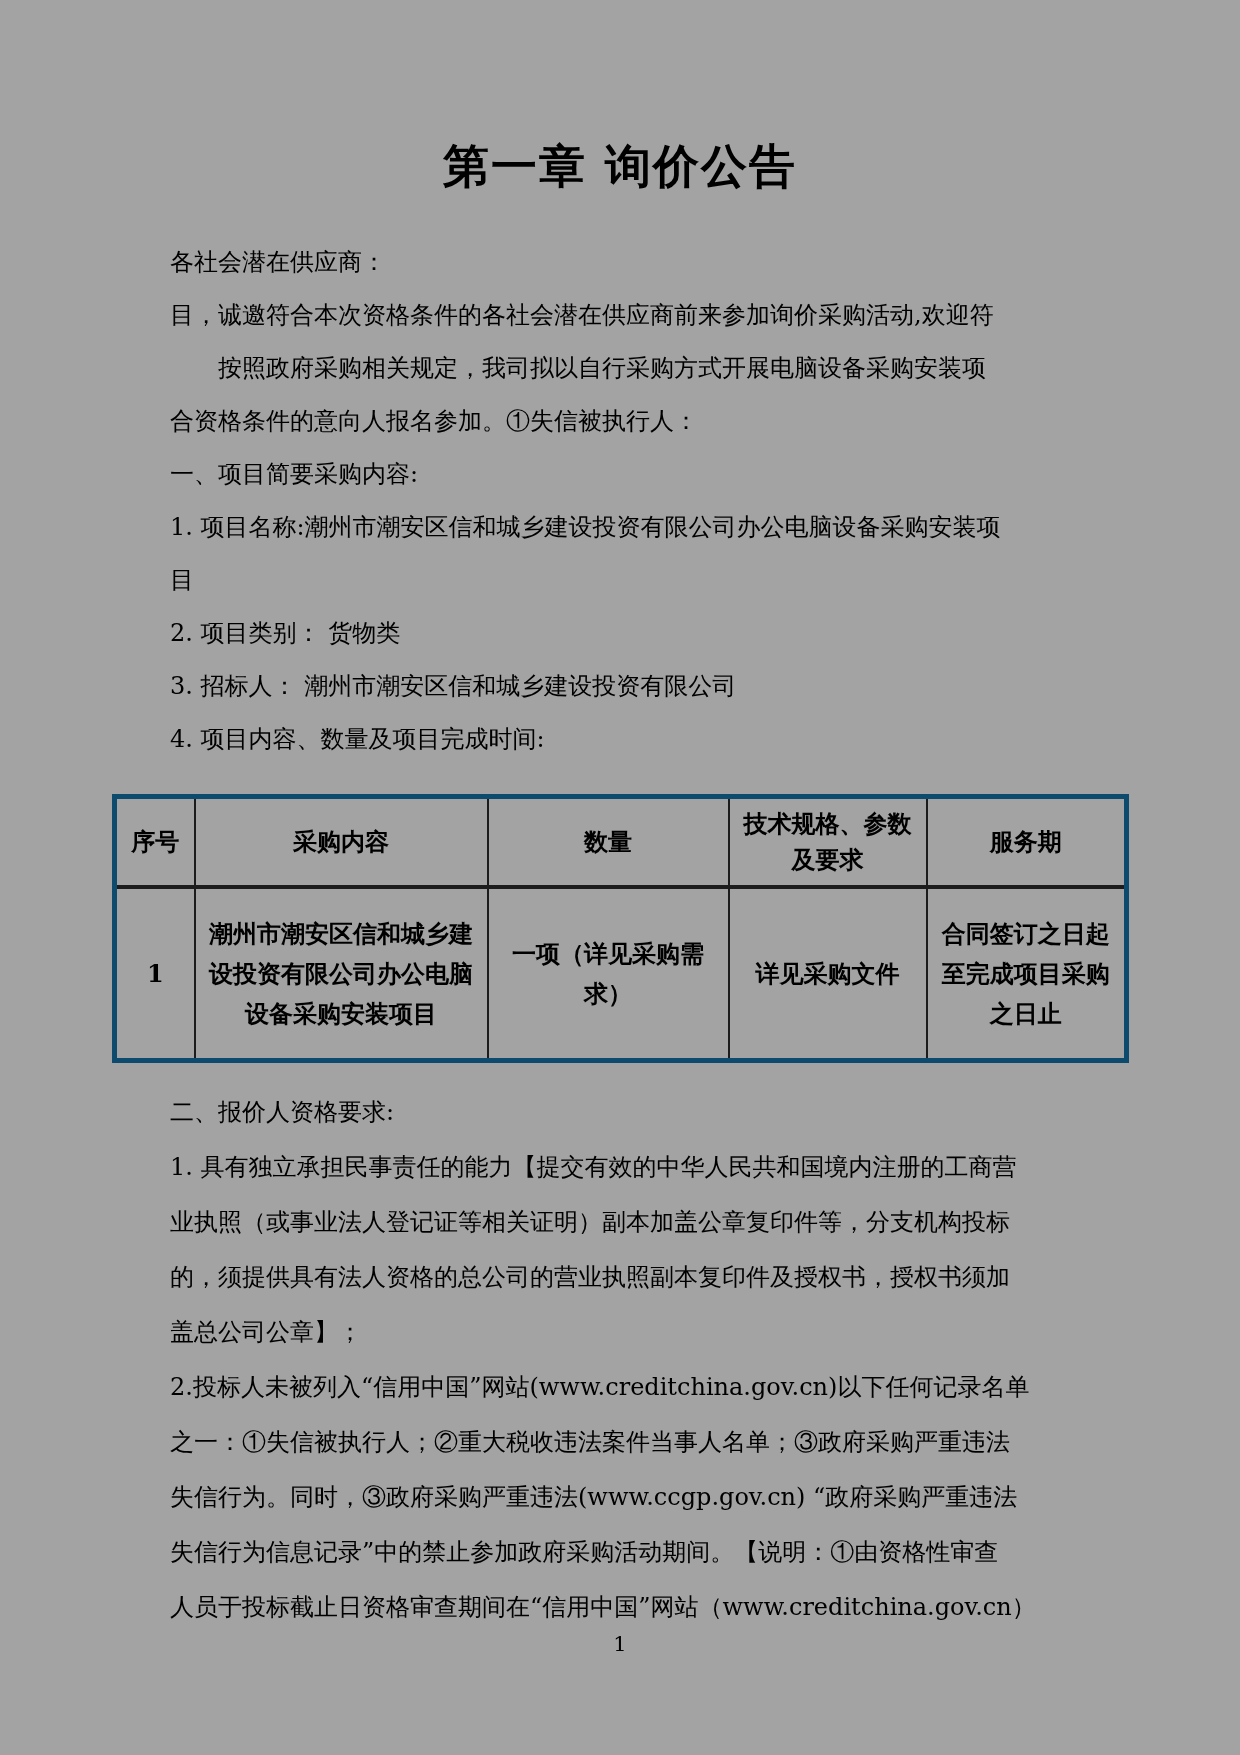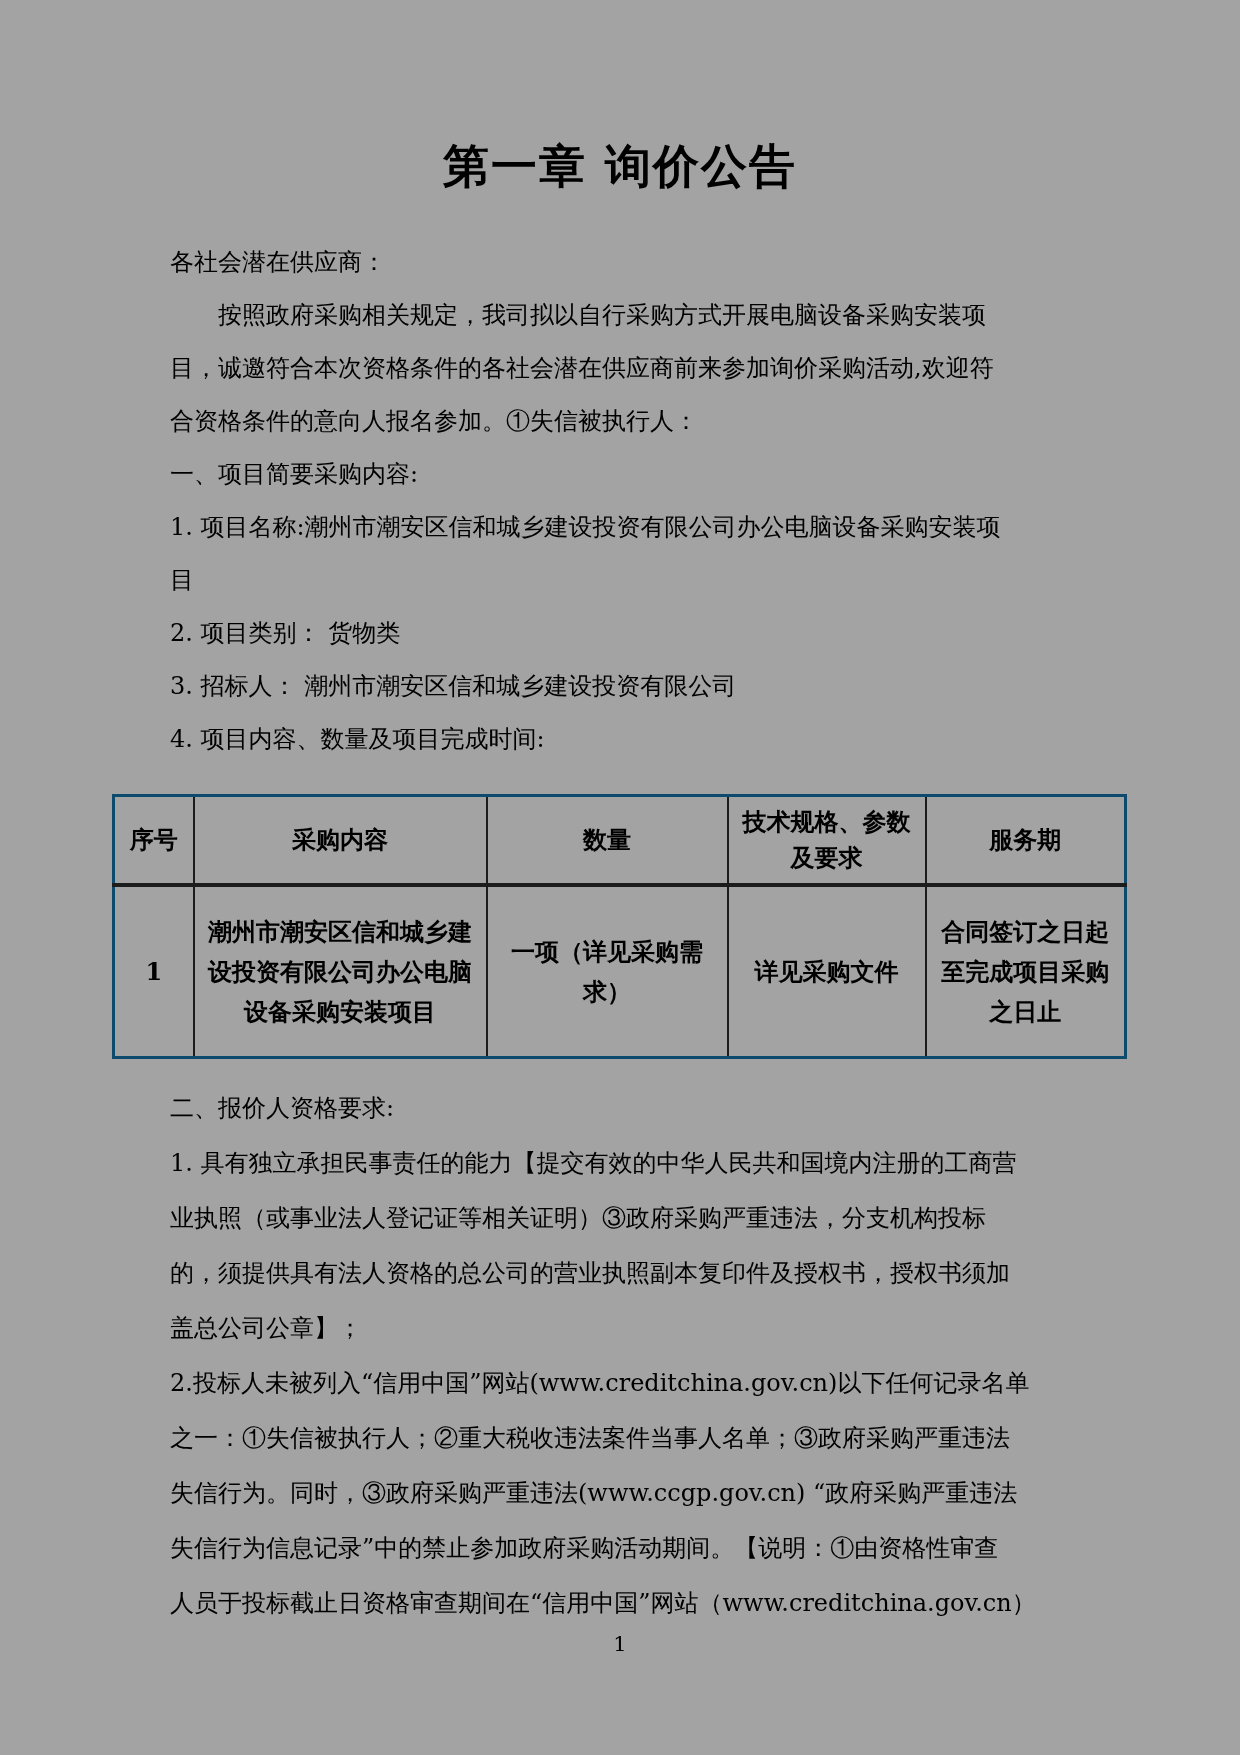--- a/index.html
+++ b/index.html
@@ -48,21 +48,21 @@
     font-weight: bold;
     color: #000;
   }
   table.ptable th, table.ptable td {
     border: 2px solid #1c1c1c;
     text-align: center;
     vertical-align: middle;
     padding: 2px 12px;
     overflow: hidden;
   }
-  table.ptable { border: 3px solid #0c4a6e; }
+  table.ptable { border: 5px solid #0c4a6e; }
   table.ptable th {
     height: 82px;
     line-height: 36px;
     font-weight: bold;
     border-bottom: 4px solid #1c1c1c;
   }
   table.ptable td {
     height: 165px;
     line-height: 40px;
   }
@@ -82,22 +82,22 @@
 
 <div class="page">
 
   <h1 class="doc-title">第一章 询价公告</h1>
 
   <div class="text-col">
 
     <div class="line blockA">各社会潜在供应商：</div>
 
     <div>
+      <div class="line">目，诚邀符合本次资格条件的各社会潜在供应商前来参加询价采购活动,欢迎符</div>
       <div class="line indent">按照政府采购相关规定，我司拟以自行采购方式开展电脑设备采购安装项</div>
-      <div class="line">目，诚邀符合本次资格条件的各社会潜在供应商前来参加询价采购活动,欢迎符</div>
       <div class="line">合资格条件的意向人报名参加。①失信被执行人：</div>
     </div>
 
     <div class="line">一、项目简要采购内容:</div>
 
     <div>
       <div class="line">1. 项目名称:潮州市潮安区信和城乡建设投资有限公司办公电脑设备采购安装项</div>
       <div class="line">目</div>
     </div>
     <div class="line">2. 项目类别： 货物类</div>
@@ -129,21 +129,21 @@
           <td>详见采购文件</td>
           <td>合同签订之日起至完成项目采购之日止</td>
         </tr>
       </tbody>
     </table>
 
     <div class="line lineB sec2">二、报价人资格要求:</div>
 
     <div>
       <div class="line lineB">1. 具有独立承担民事责任的能力【提交有效的中华人民共和国境内注册的工商营</div>
-      <div class="line lineB">业执照（或事业法人登记证等相关证明）③政府采购严重违法，分支机构投标</div>
+      <div class="line lineB">业执照（或事业法人登记证等相关证明）副本加盖公章复印件等，分支机构投标</div>
       <div class="line lineB">的，须提供具有法人资格的总公司的营业执照副本复印件及授权书，授权书须加</div>
       <div class="line lineB">盖总公司公章】；</div>
     </div>
 
     <div>
       <div class="line lineB">2.投标人未被列入“信用中国”网站(www.creditchina.gov.cn)以下任何记录名单</div>
       <div class="line lineB">之一：①失信被执行人；②重大税收违法案件当事人名单；③政府采购严重违法</div>
       <div class="line lineB">失信行为。同时，③政府采购严重违法(www.ccgp.gov.cn) “政府采购严重违法</div>
       <div class="line lineB">失信行为信息记录”中的禁止参加政府采购活动期间。【说明：①由资格性审查</div>
       <div class="line lineB">人员于投标截止日资格审查期间在“信用中国”网站（www.creditchina.gov.cn）</div>

